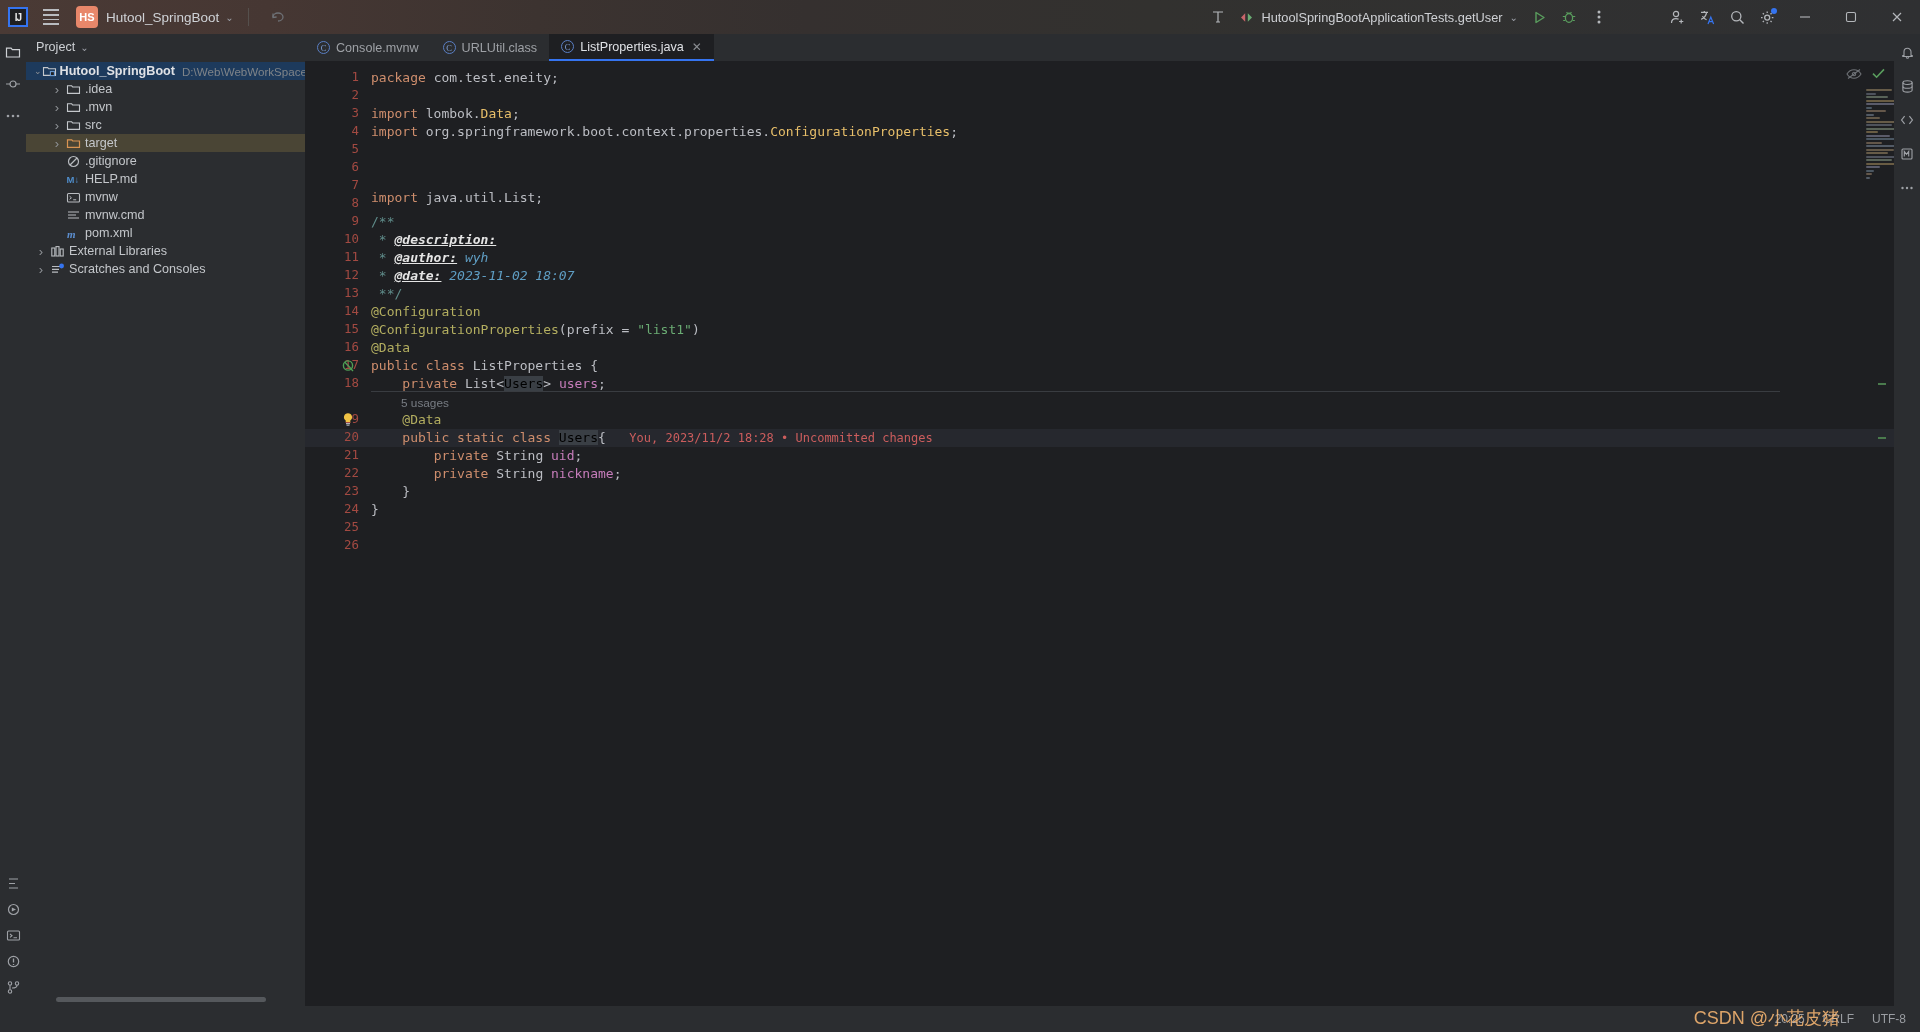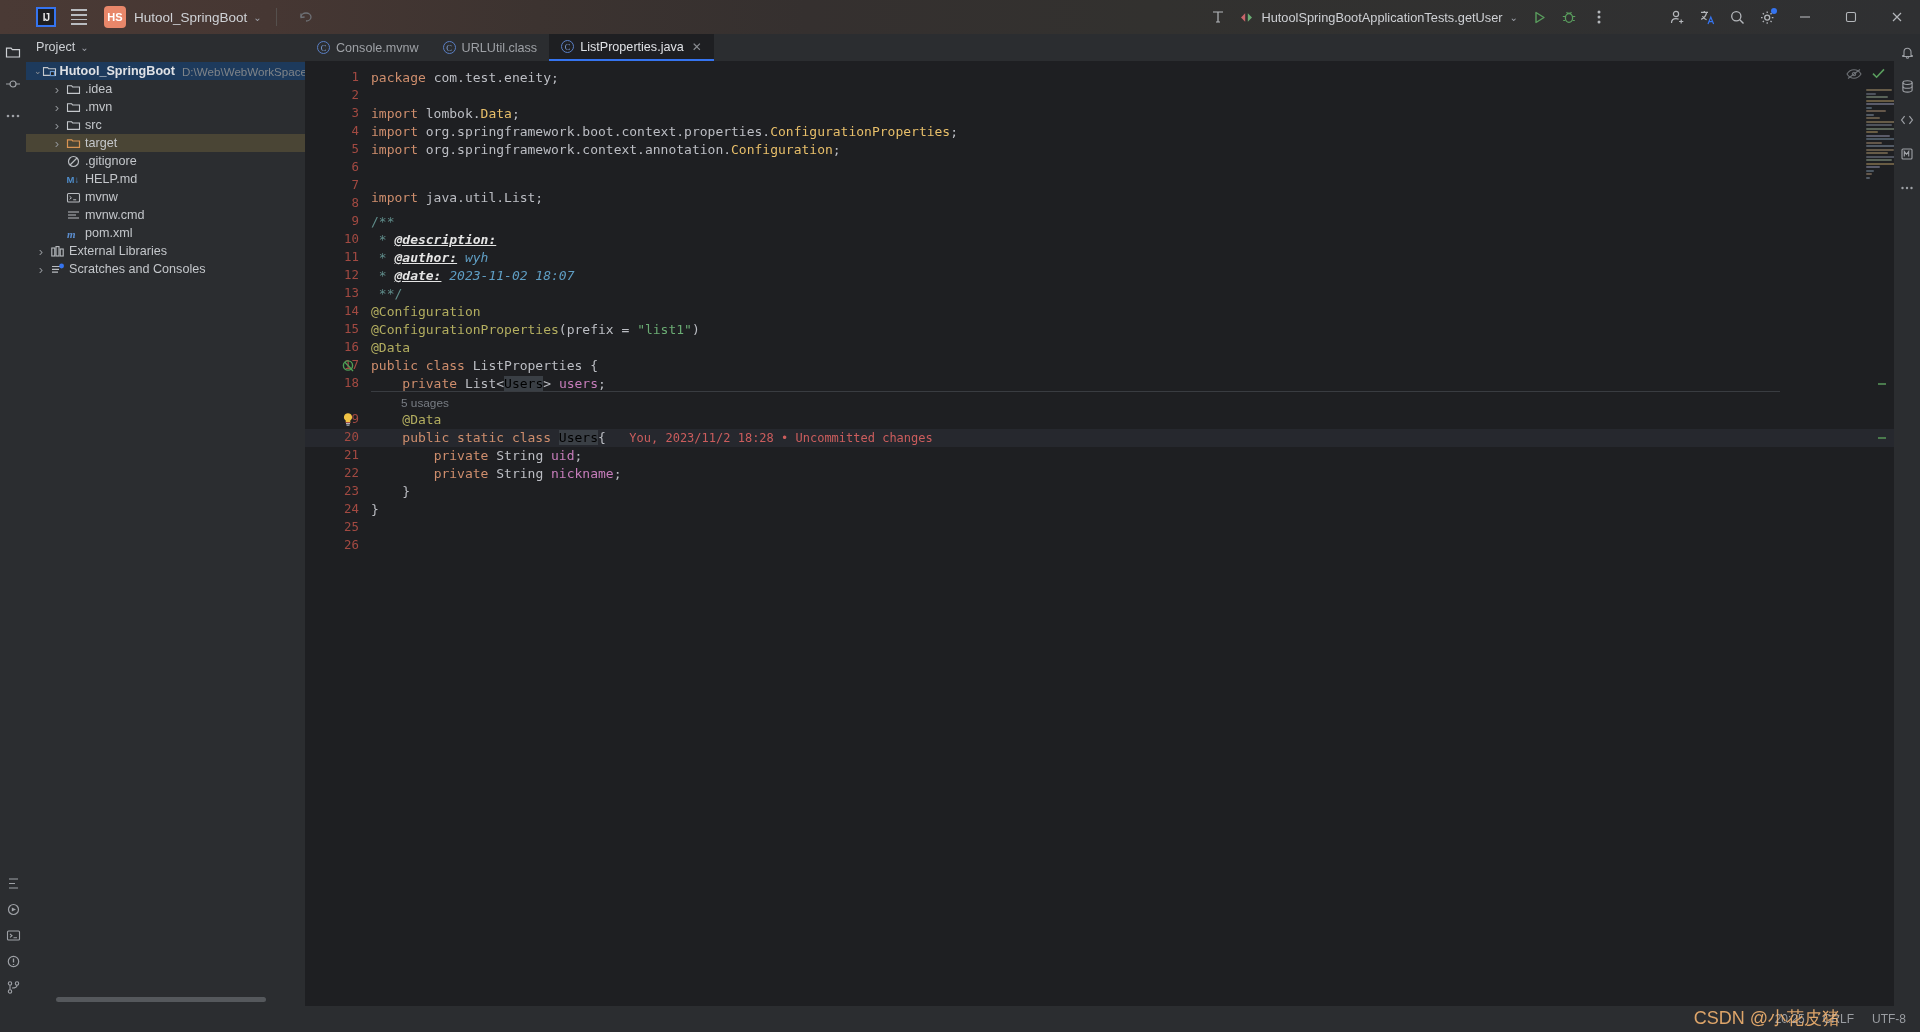--- a/index.html
+++ b/index.html
@@ -11,21 +11,21 @@
     -webkit-font-smoothing: antialiased;
   }
   #app { position: relative; width: 1920px; height: 1032px; background: #1e1f22; }
 
   
   .titlebar {
     position: absolute; top: 0; left: 0; width: 1920px; height: 34px;
     background: linear-gradient(to right, #4a3a35 0%, #463733 14%, #3c3330 28%, #35302f 42%, #32312f 60%, #2f3032 100%);
     display: flex; align-items: center;
   }
-  .tb-left { display: flex; align-items: center; height: 34px; padding-left: 28px; }
+  .tb-left { display: flex; align-items: center; height: 34px; }
   .ij-logo {
     width: 20px; height: 20px; margin-left: 8px; margin-right: 10px;
     border: 2px solid #3574f0; background: #1e1f22;
     display: flex; align-items: center; justify-content: center;
     font-size: 10px; font-weight: bold; color: #e8e8e8;
     font-family: "Liberation Sans", sans-serif; letter-spacing: -1px;
   }
   .hamburger { width: 26px; height: 26px; margin-right: 12px; display:flex; flex-direction:column; justify-content:center; align-items:center; gap:3px; cursor:pointer;}
   .hamburger i { display:block; width:16px; height:1.6px; background:#b9bcc0; }
   .proj-badge {
@@ -463,21 +463,20 @@
               <path d="M7 1.2a4 4 0 00-2.3 7.3v1.6h4.6V8.5A4 4 0 007 1.2z" fill="#f0c244"></path>
               <path d="M5 11.6h4M5.5 13.2h3" stroke="#b0b3b8" stroke-width="1.1"></path>
             </svg></div>
         </div>
       <div class="codelines" id="codelines">
           <div class="curline" style="top: 368px;"></div>
           <div class="cl" style="top: 8px; left: 4px;"><span class="kw">package </span><span class="plain">com.test.eneity;</span></div>
           <div class="cl" style="top: 26px; left: 4px;"></div>
           <div class="cl" style="top: 44px; left: 4px;"><span class="kw">import </span><span class="plain">lombok.</span><span class="type">Data</span><span class="plain">;</span></div>
           <div class="cl" style="top: 62px; left: 4px;"><span class="kw">import </span><span class="plain">org.springframework.boot.context.properties.</span><span class="type">ConfigurationProperties</span><span class="plain">;</span></div>
-          <div class="cl" style="top: 80px; left: 4px;"><span class="kw">import </span><span class="plain">org.springframework.context.annotation.</span><span class="type">Configuration</span><span class="plain">;</span></div>
           <div class="cl" style="top: 98px; left: 4px;"></div>
           <div class="cl" style="top: 116px; left: 4px; margin-top: 12px;"><span class="kw">import </span><span class="plain">java.util.List;</span></div>
           <div class="cl" style="top: 134px; left: 4px;"></div>
           <div class="cl" style="top: 152px; left: 4px;"><span class="cmt">/**</span></div>
           <div class="cl" style="top: 170px; left: 4px;"><span class="cmt"> * </span><span class="jdt">@description:</span></div>
           <div class="cl" style="top: 188px; left: 4px;"><span class="cmt"> * </span><span class="jdt">@author:</span><span class="jdv"> wyh</span></div>
           <div class="cl" style="top: 206px; left: 4px;"><span class="cmt"> * </span><span class="jdt">@date:</span><span class="jdv"> 2023-11-02 18:07</span></div>
           <div class="cl" style="top: 224px; left: 4px;"><span class="cmt"> **/</span></div>
           <div class="cl" style="top: 242px; left: 4px;"><span class="ann">@Configuration</span></div>
           <div class="cl" style="top: 260px; left: 4px;"><span class="ann">@ConfigurationProperties</span><span class="plain">(prefix = </span><span class="str">"list1"</span><span class="plain">)</span></div>

